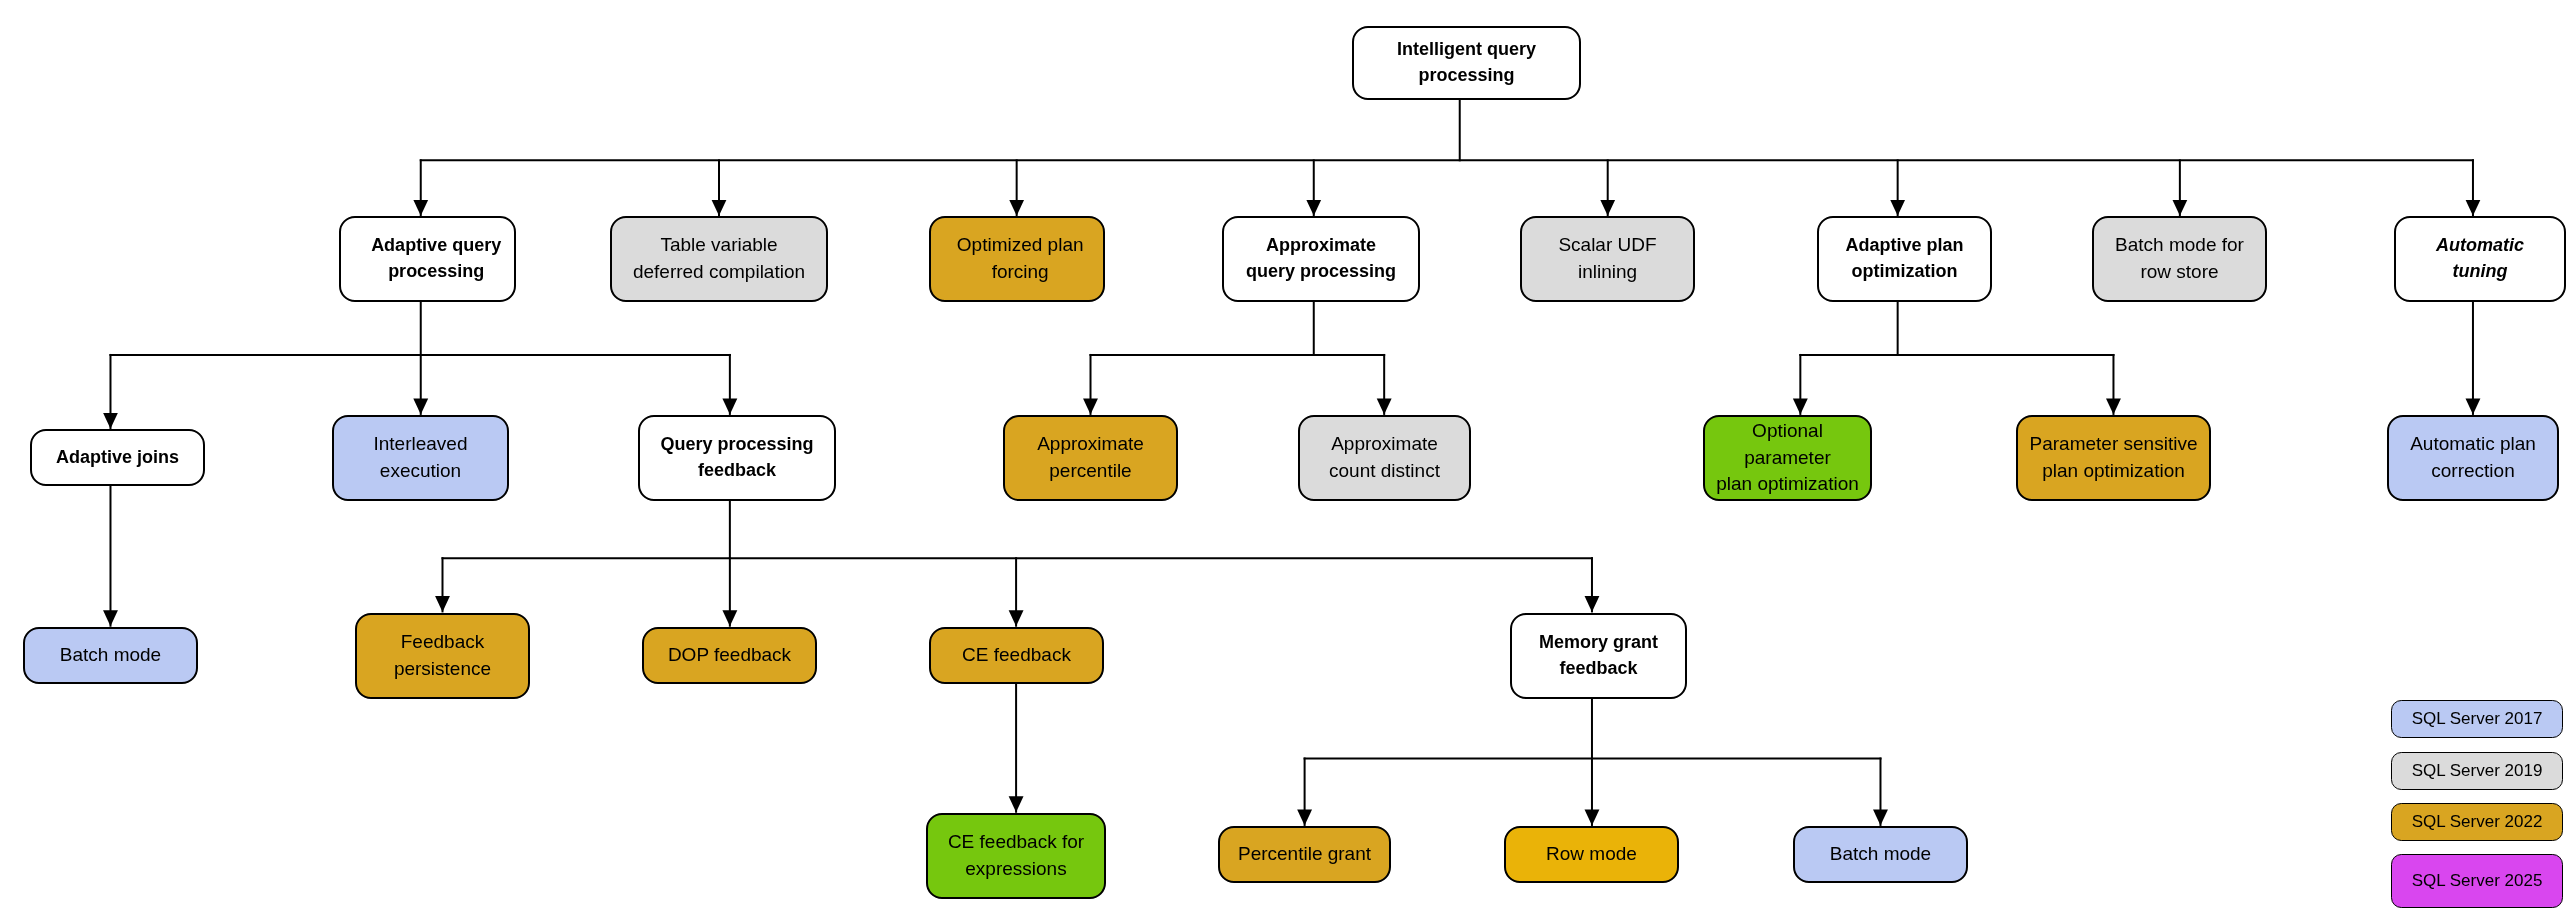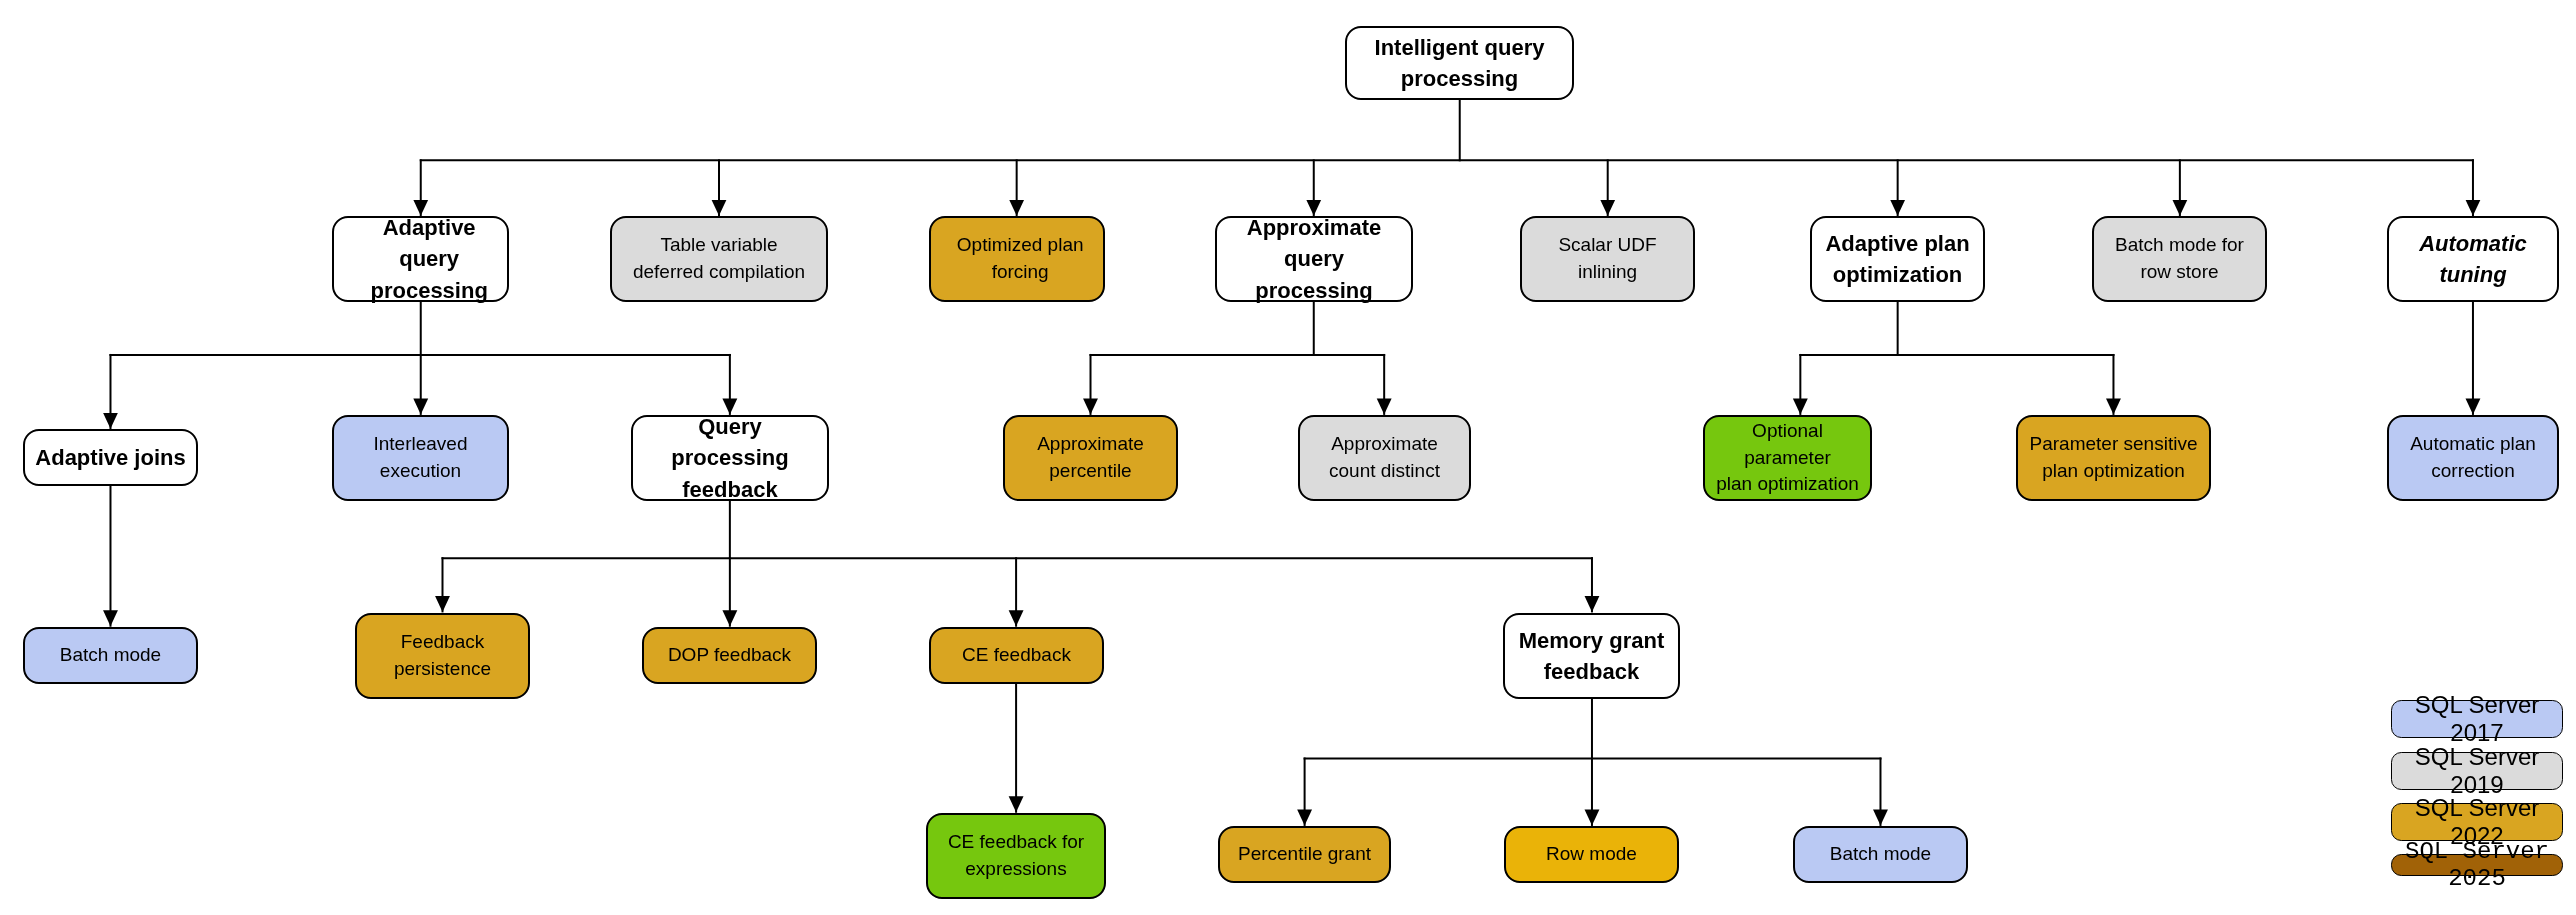--- a/index.html
+++ b/index.html
@@ -19,29 +19,29 @@
     border-radius:16px;
     display:flex;align-items:center;justify-content:center;
     text-align:center;
     white-space:pre-line;
     font-size:19px;
     line-height:1.42;
     color:#000;
     padding:0 5.7px;
     z-index:1;
   }
-  .node.bold{font-weight:bold;font-size:22px;}
+  .node.bold{font-weight:bold;font-size:18px;margin-left:7px;}
   .legend-item{
     position:absolute;
     box-sizing:border-box;
     border:1.7px solid #000;
     border-radius:10.3px;
     display:flex;align-items:center;justify-content:center;
     text-align:center;
-    font-size:24px;
+    font-size:17px;
     color:#000;
     z-index:1;
   }
 </style>
 </head>
 <body>
 
 <div class="canvas">
   <svg id="wires" width="2576" height="916" viewBox="0 0 4500 1600">
     <defs>
@@ -133,16 +133,16 @@
       <div class="node" style="left: 926px; top: 813px; width: 180px; height: 86px; background: rgb(118, 199, 14);">CE feedback for
 expressions</div>
       <div class="node" style="left: 1218px; top: 826px; width: 173px; height: 57px; background: rgb(217, 165, 33);">Percentile grant</div>
       <div class="node" style="left: 1504px; top: 826px; width: 175px; height: 57px; background: #eab308;">Row mode</div>
       <div class="node" style="left: 1793px; top: 826px; width: 175px; height: 57px; background: rgb(186, 201, 243);">Batch mode</div>
     </div>
   <div id="legend-layer">
       <div class="legend-item" style="left: 2391px; top: 700px; width: 172px; height: 38px; background: rgb(186, 201, 243);">SQL Server 2017</div>
       <div class="legend-item" style="left: 2391px; top: 752px; width: 172px; height: 38px; background: rgb(219, 219, 219);">SQL Server 2019</div>
       <div class="legend-item" style="left: 2391px; top: 803px; width: 172px; height: 38px; background: rgb(217, 165, 33);">SQL Server 2022</div>
-      <div class="legend-item" style="left: 2391px; top: 854px; width: 172px; height: 22px; background: #a16207; font-family: Liberation Mono, monospace;">SQL Server 2025</div>
+      <div class="legend-item" style="left: 2391px; top: 854px; width: 172px; height: 54px; background: #d946ef;">SQL Server 2025</div>
     </div>
 </div>
 
 
 </body></html>

